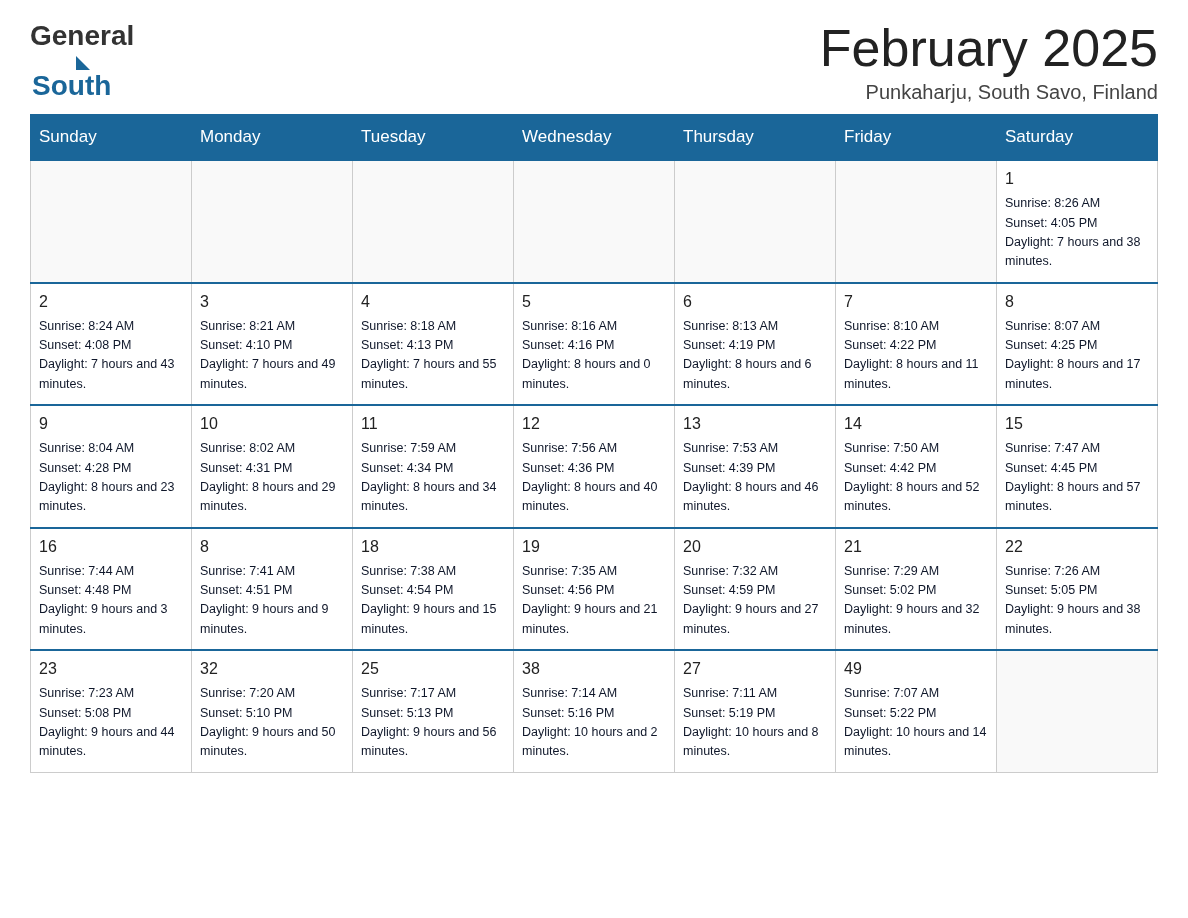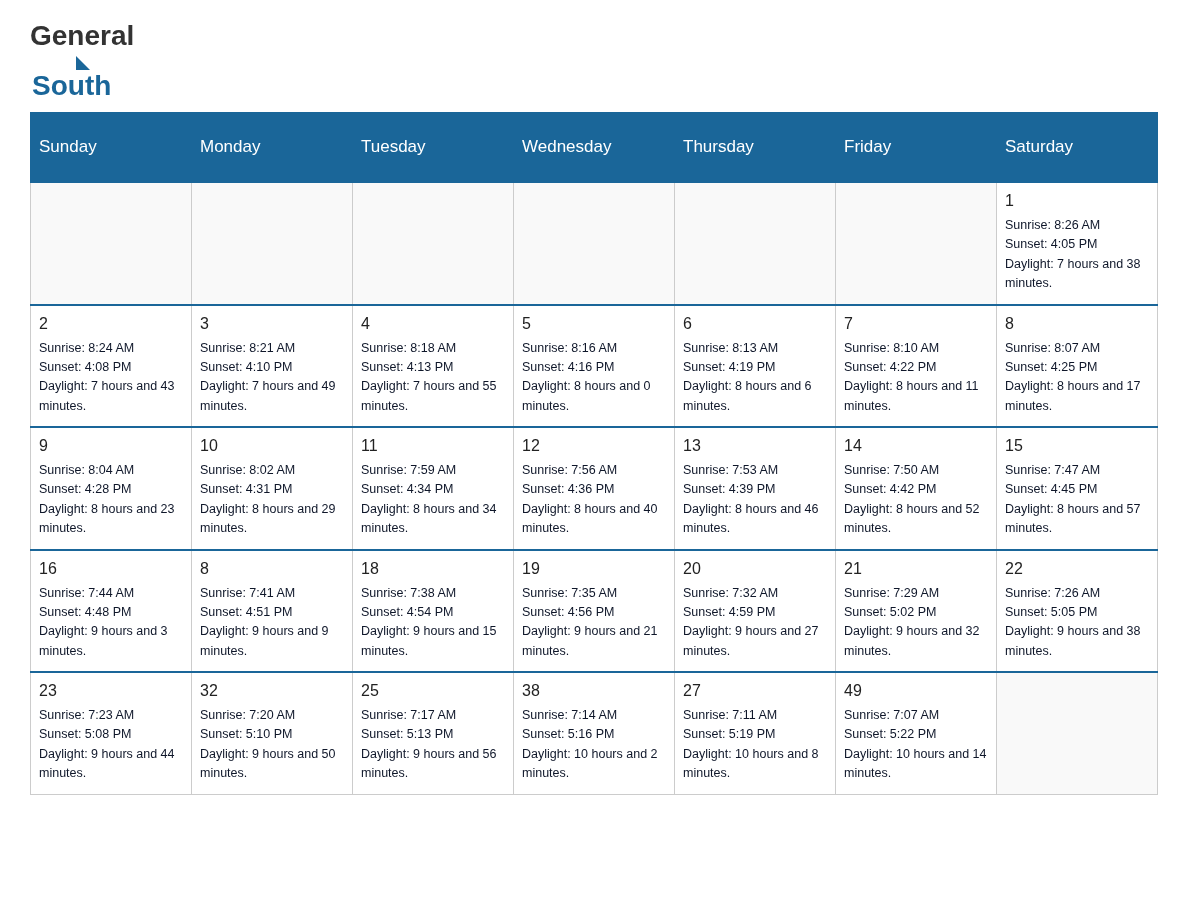--- a/index.html
+++ b/index.html
@@ -61,21 +61,21 @@
       margin-top: 4px;
     }
     .calendar {
       width: 100%;
       border-collapse: collapse;
       margin-top: 10px;
     }
     .calendar th {
       background-color: #1a6699;
       color: #fff;
-      padding: 24px 8px;
+      padding: 12px 8px;
       text-align: left;
       font-size: 17px;
       font-weight: normal;
       border: 1px solid #1a6699;
     }
     .calendar td {
       vertical-align: top;
       padding: 6px 8px 10px 8px;
       border: 1px solid #ccc;
       border-top: 2px solid #1a6699;
@@ -104,20 +104,24 @@
 </head>
 <body>
 
 <div class="header">
   <div class="logo">
     <div class="logo-top">
       <span class="logo-general">General</span>
       <div class="logo-arrow"></div>
     </div>
     <span class="logo-blue">South</span>
+  </div>
+  <div class="title-section">
+    <div class="month-title">February 2025</div>
+    <div class="location">Punkaharju, South Savo, Finland</div>
   </div>
 </div>
 
 <table class="calendar">
   <thead>
     <tr>
     <th>Sunday</th>
         <th>Monday</th>
         <th>Tuesday</th>
         <th>Wednesday</th>

